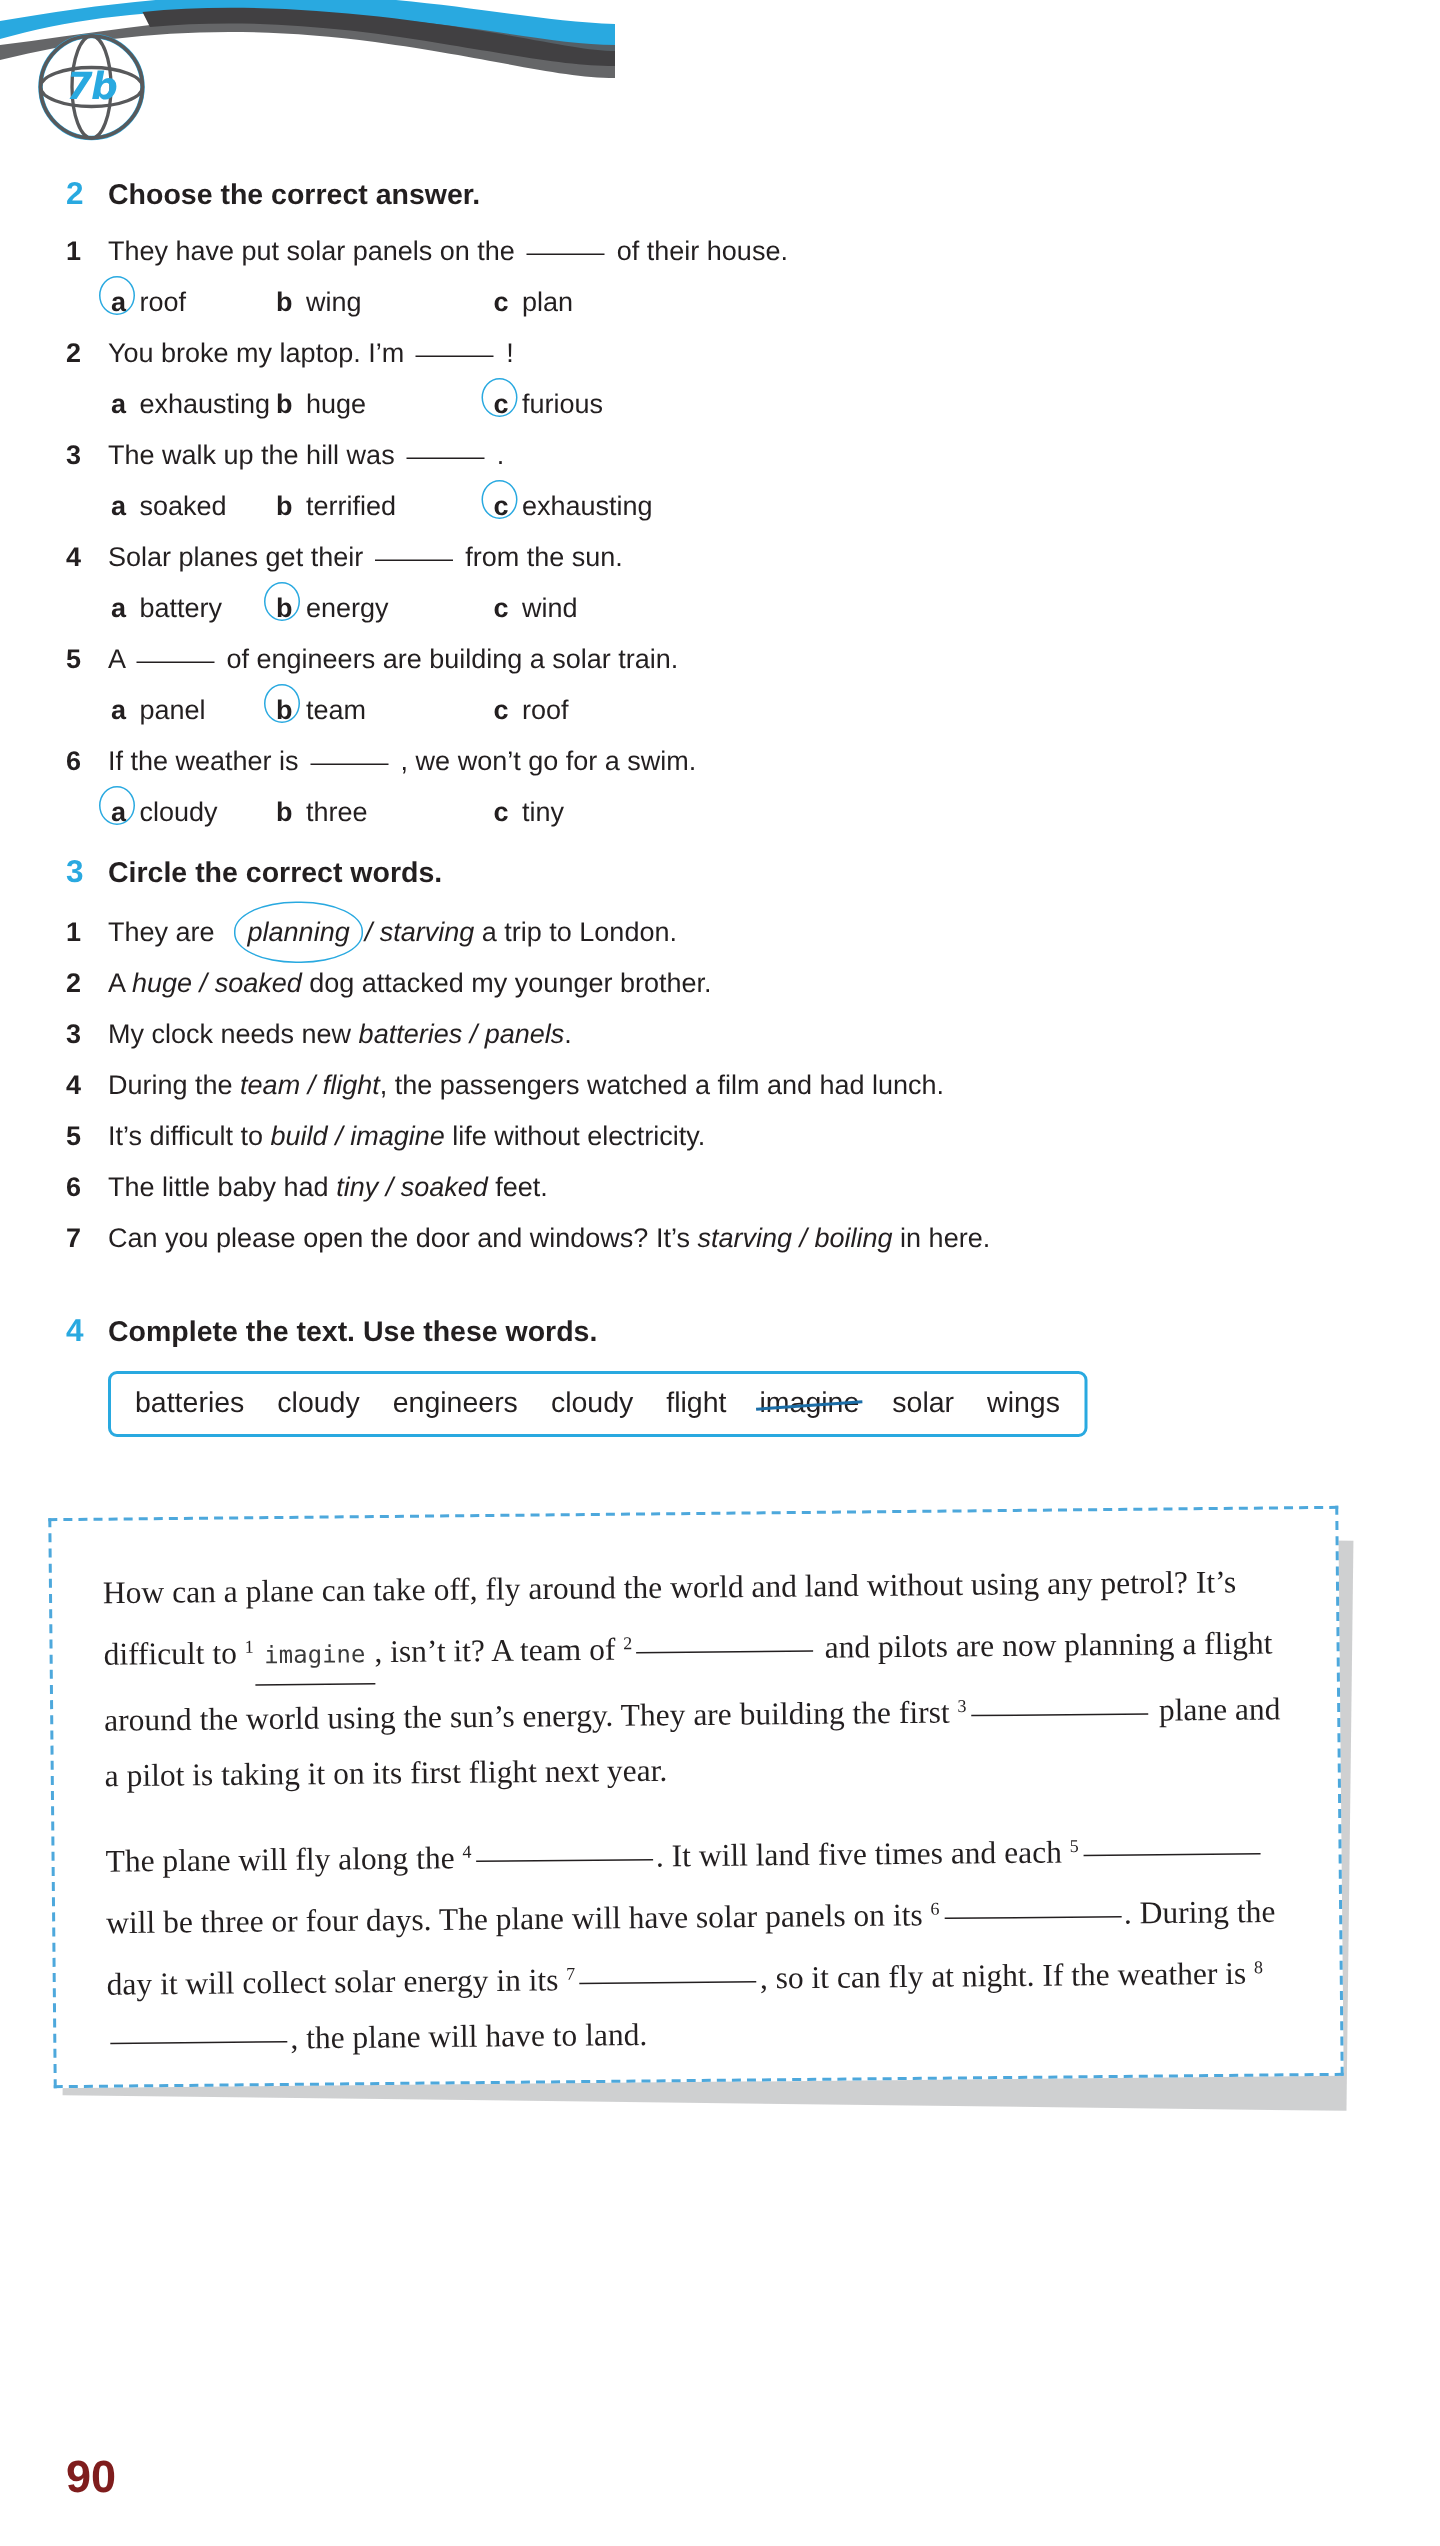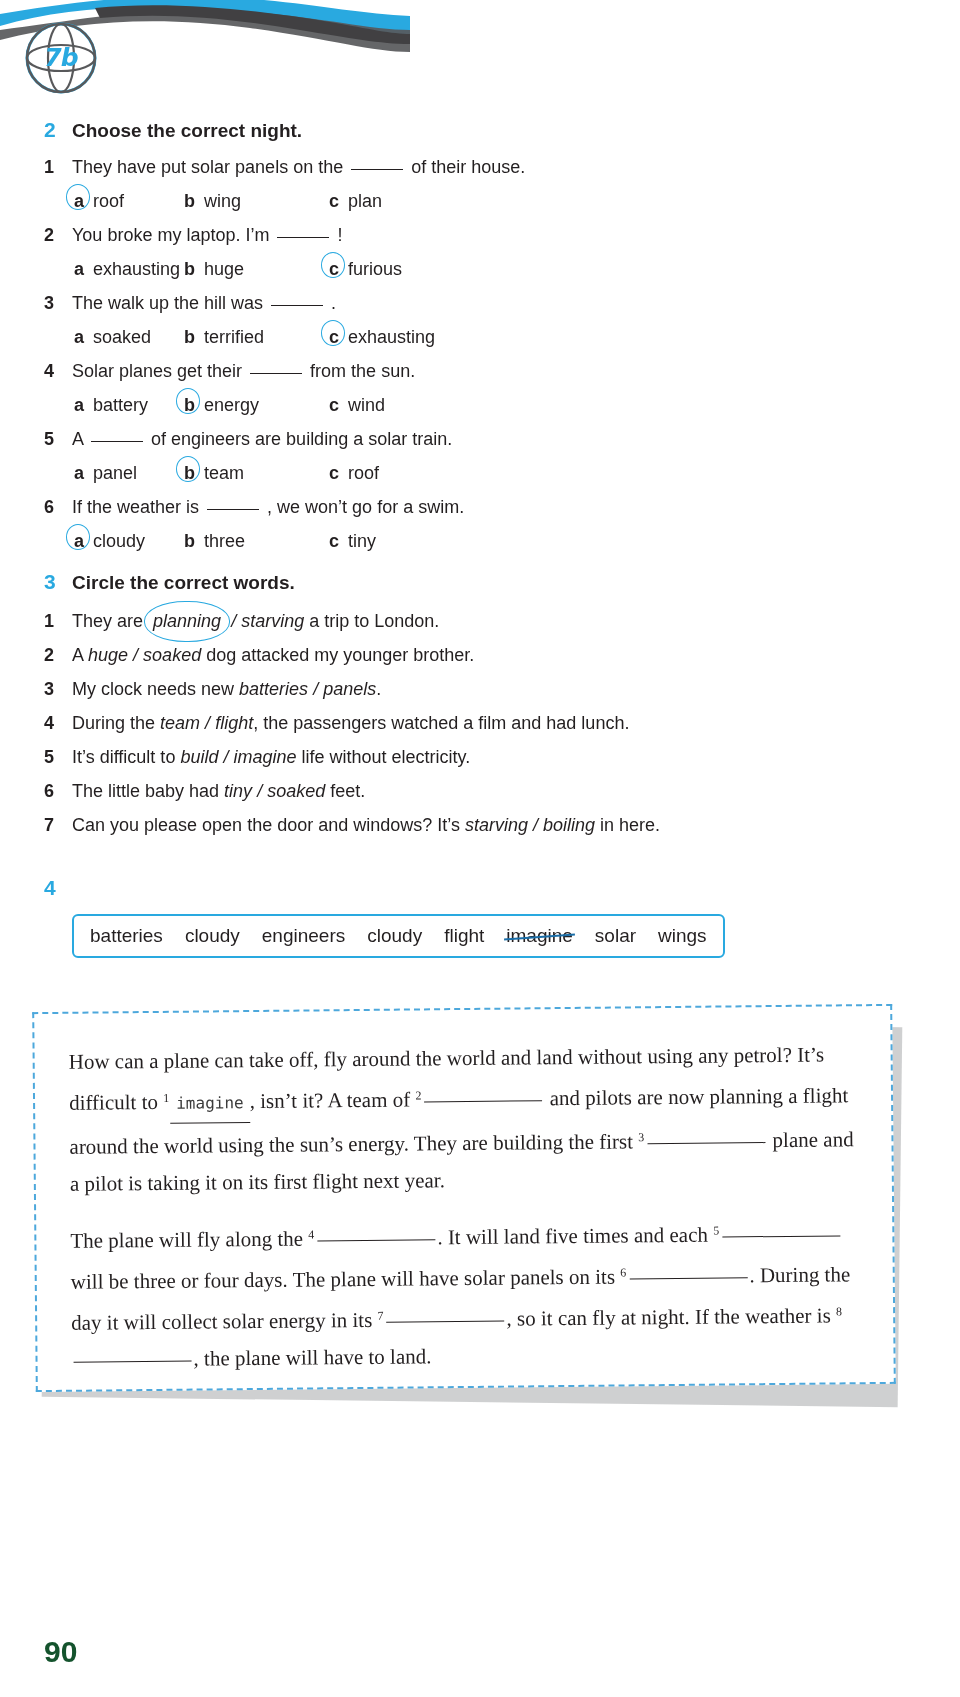--- a/index.html
+++ b/index.html
@@ -102,20 +102,21 @@
     border: 1.8px solid #29a9e0;
     border-radius: 50%;
   }
 
   
   .ital { font-style: italic; }
   .circle-word {
     position: relative;
     display: inline-block;
     padding: 0 5px;
+    margin-left: 12px;
   }
   .circle-word::after {
     content: "";
     position: absolute;
     left: -4px; top: -3px; right: -4px; bottom: -4px;
     border: 1.8px solid #29a9e0;
     border-radius: 48%;
   }
 
   
@@ -190,21 +191,21 @@
     padding: 0 6px 1px 6px;
     display: inline-block;
   }
 
   .page-number {
     position: absolute;
     left: 44px;
     bottom: 28px;
     font-size: 30px;
     font-weight: bold;
-    color: #14532d;
+    color: #7f1d1d;
     font-family: "Liberation Sans", sans-serif;
   }
 </style>
 </head>
 <body>
 
 <div class="top-deco">
   <svg width="960" height="110" viewBox="0 0 960 110" xmlns="http://www.w3.org/2000/svg">
     <path d="M0,26 C70,6 150,2 240,14 C320,25 370,40 410,40 L410,16 C360,14 310,3 240,-2 C150,-8 70,2 0,14 Z" fill="#29a9e0"></path>
     <path d="M0,40 C80,20 160,16 250,28 C330,39 372,52 410,52 L410,30 C370,30 320,17 250,12 C160,4 80,20 0,30 Z" fill="#58595b" opacity="0.92"></path>
@@ -217,21 +218,21 @@
       <ellipse cx="43" cy="44" rx="13" ry="34" fill="none" stroke="#58595b" stroke-width="2.2"></ellipse>
       <circle cx="43" cy="44" r="34" fill="none" stroke="#58595b" stroke-width="2.4"></circle>
     </svg>
     <div class="num">7b</div>
   </div>
 </div>
 
 <div class="exercise" id="ex2" style="top:118px;">
   <div class="ex-head">
     <span class="ex-num">2</span>
-    <span class="ex-title">Choose the correct night.</span>
+    <span class="ex-title">Choose the correct answer.</span>
   </div>
   <div id="ex2-items" style="margin-top:8px;">
       <div class="q-row">
         <span class="q-num">1</span>
         <span class="q-text">They have put solar panels on the <span class="blank-line"></span> of their house.</span>
       </div>
       <div class="opt-row">
         <span class="opt opt-a circled">
           <span class="opt-letter">a</span>
           <span>roof</span>
@@ -371,20 +372,21 @@
       <div class="q-row">
         <span class="q-num">7</span>
         <span class="q-text">Can you please open the door and windows? It’s <span class="ital">starving</span> <span class="ital">/</span> <span class="ital">boiling</span> in here.</span>
       </div>
     </div>
 </div>
 
 <div class="exercise" id="ex4" style="top:876px;">
   <div class="ex-head">
     <span class="ex-num">4</span>
+    <span class="ex-title">Complete the text. Use these words.</span>
   </div>
   <div style="margin-top:14px;">
     <div class="wordbank" id="wordbank">
         <span class="wb-word">batteries</span>
         <span class="wb-word">cloudy</span>
         <span class="wb-word">engineers</span>
         <span class="wb-word">cloudy</span>
         <span class="wb-word">flight</span>
         <span class="wb-word struck">imagine</span>
         <span class="wb-word">solar</span>

